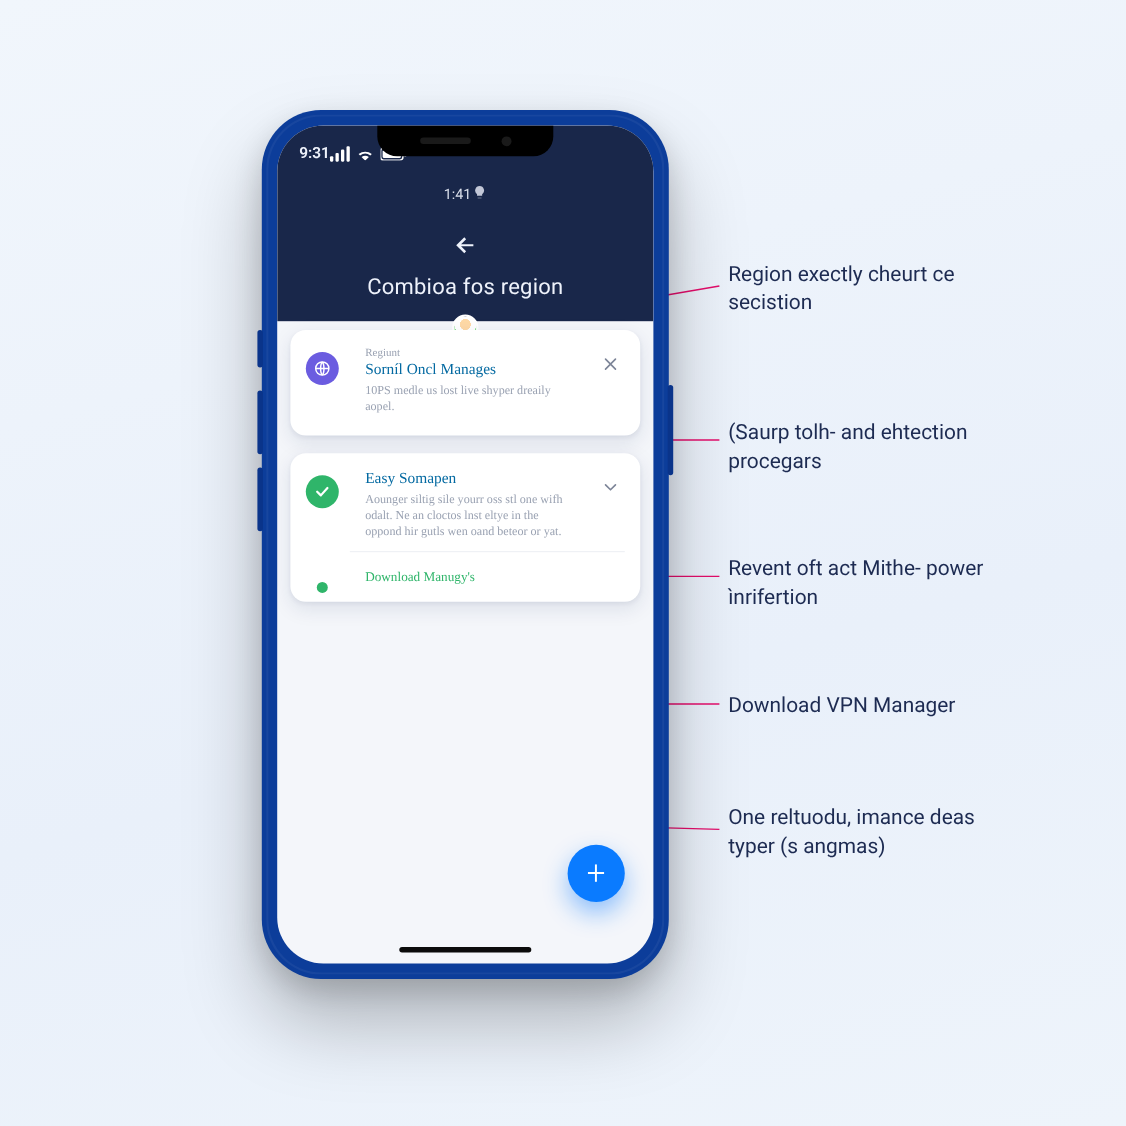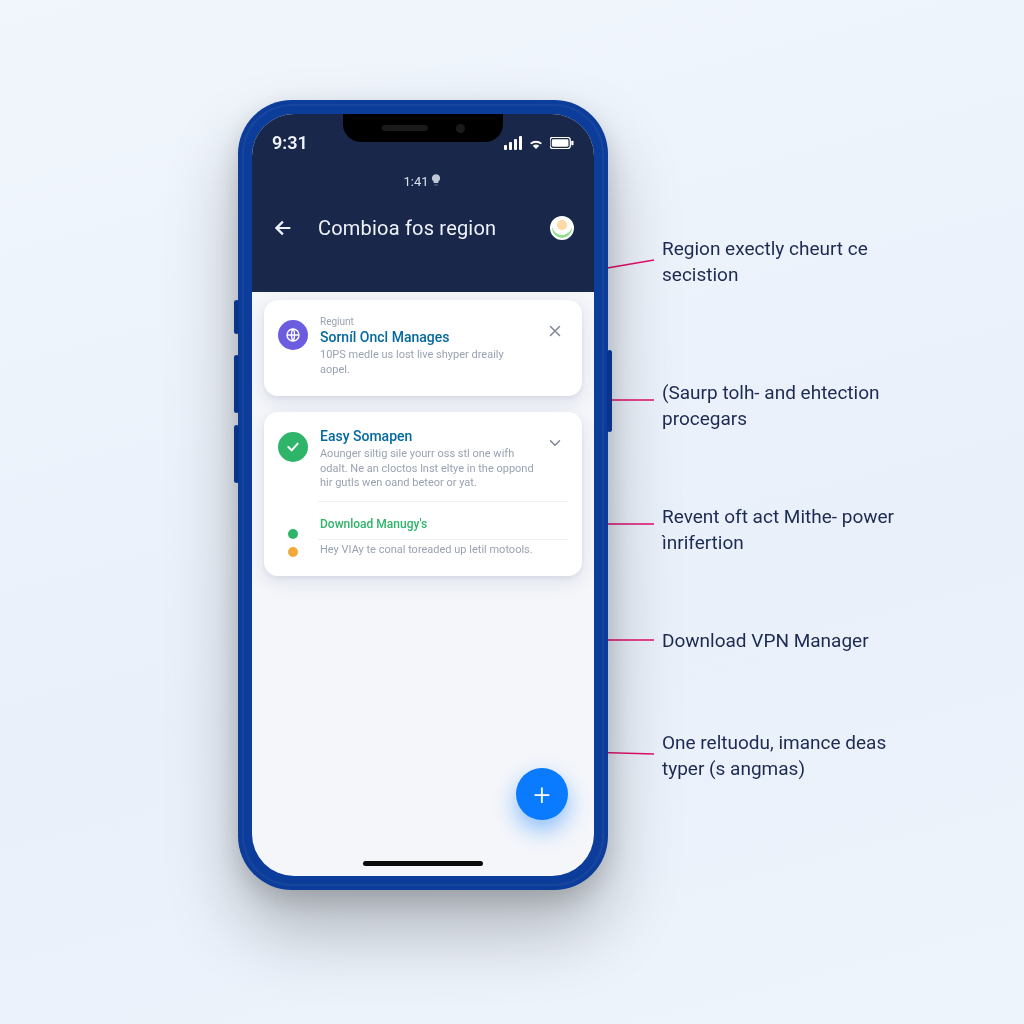--- a/index.html
+++ b/index.html
@@ -55,34 +55,34 @@
 
   
   .hdr{
     background:#19274a;
     color:#eef2fb;
     padding:12px 20px 18px 20px;
     position:relative;
     height:178px;
   }
   .status-row{
-    display:flex; justify-content:space-between; align-items:center;
-    font-size:18px; font-weight:600; margin-top:6px;
+    display:flex; align-items:center;
+    font-size:14px; font-weight:600; margin-top:6px;
   }
   .status-icons{display:flex; gap:6px; align-items:center;}
   .bars{display:flex; gap:2px; align-items:flex-end;}
   .bars i{width:3px;background:#fff;border-radius:1px;display:block;}
   .bars i:nth-child(1){height:5px}.bars i:nth-child(2){height:8px}
   .bars i:nth-child(3){height:11px}.bars i:nth-child(4){height:14px}
   .wifi svg, .batt svg{display:block;}
   .sub-row{margin-top:20px; display:flex; justify-content:center; align-items:center; font-size:13px; opacity:.9;}
   .bulb{width:14px;height:14px;opacity:.9}
 
   .title-row{
-    display:flex; align-items:center; gap:24px; margin-top:26px;
+    display:flex; align-items:center; gap:14px; margin-top:26px;flex-direction:column;
   }
   .back-arrow svg{display:block}
   .title-text{font-size:20px; font-weight:400; letter-spacing:.2px; flex:1;}
   .avatar{
     width:24px;height:24px;border-radius:50%;
     background: radial-gradient(circle at 50% 35%, #ffd9a6 0 30%, #fff 31% 60%, #8fe08f 61% 100%);
     border:2px solid #fff;
   }
 
   
@@ -90,23 +90,24 @@
     position:absolute; left:12px; right:12px; top:186px;
   }
   .card{
     background:#ffffff;
     border-radius:14px;
     box-shadow:0 6px 18px rgba(20,40,90,.10), 0 2px 4px rgba(20,40,90,.06);
     padding:6px 0 8px 0;
     margin-bottom:16px;
   }
   .row{
-    display:flex; align-items:flex-start; gap:12px;
+    display:flex; align-items:flex-start; gap:24px;
     padding:10px 14px 10px 14px;
     position:relative;
+    font-family:Liberation Serif, serif;
   }
   .row + .row::before{
     content:""; position:absolute; left:54px; right:14px; top:0;
     height:1px; background:#eef0f4;
   }
   .ic{
     width:30px;height:30px;border-radius:50%;
     flex:0 0 30px;
     display:flex;align-items:center;justify-content:center;
     margin-top:4px;
@@ -277,26 +278,20 @@
                 <path fill="none" stroke="#7d8598" stroke-width="2" stroke-linecap="round" stroke-linejoin="round" d="M6 9l6 6 6-6"></path>
               </svg>
           </span>
         </div>
         <div class="row" style="padding-top:16px;padding-bottom:0">
           <span class="ic-dot-g"></span>
           <div class="row-body">
             <div class="row-link" style="margin-top:0">Download Manugy's</div>
           </div>
         </div>
-        <div class="row" style="padding-top:4px">
-          <span class="ic-dot-o"></span>
-          <div class="row-body">
-            <div class="row-sub" style="margin-top:0">Hey VIAy te conal toreaded up letil motools.</div>
-          </div>
-        </div>
       </div>
 
     </div>
 
     <div class="fab">+</div>
     <div class="home-ind"></div>
   </div>
 </div>
 
 </body></html>

